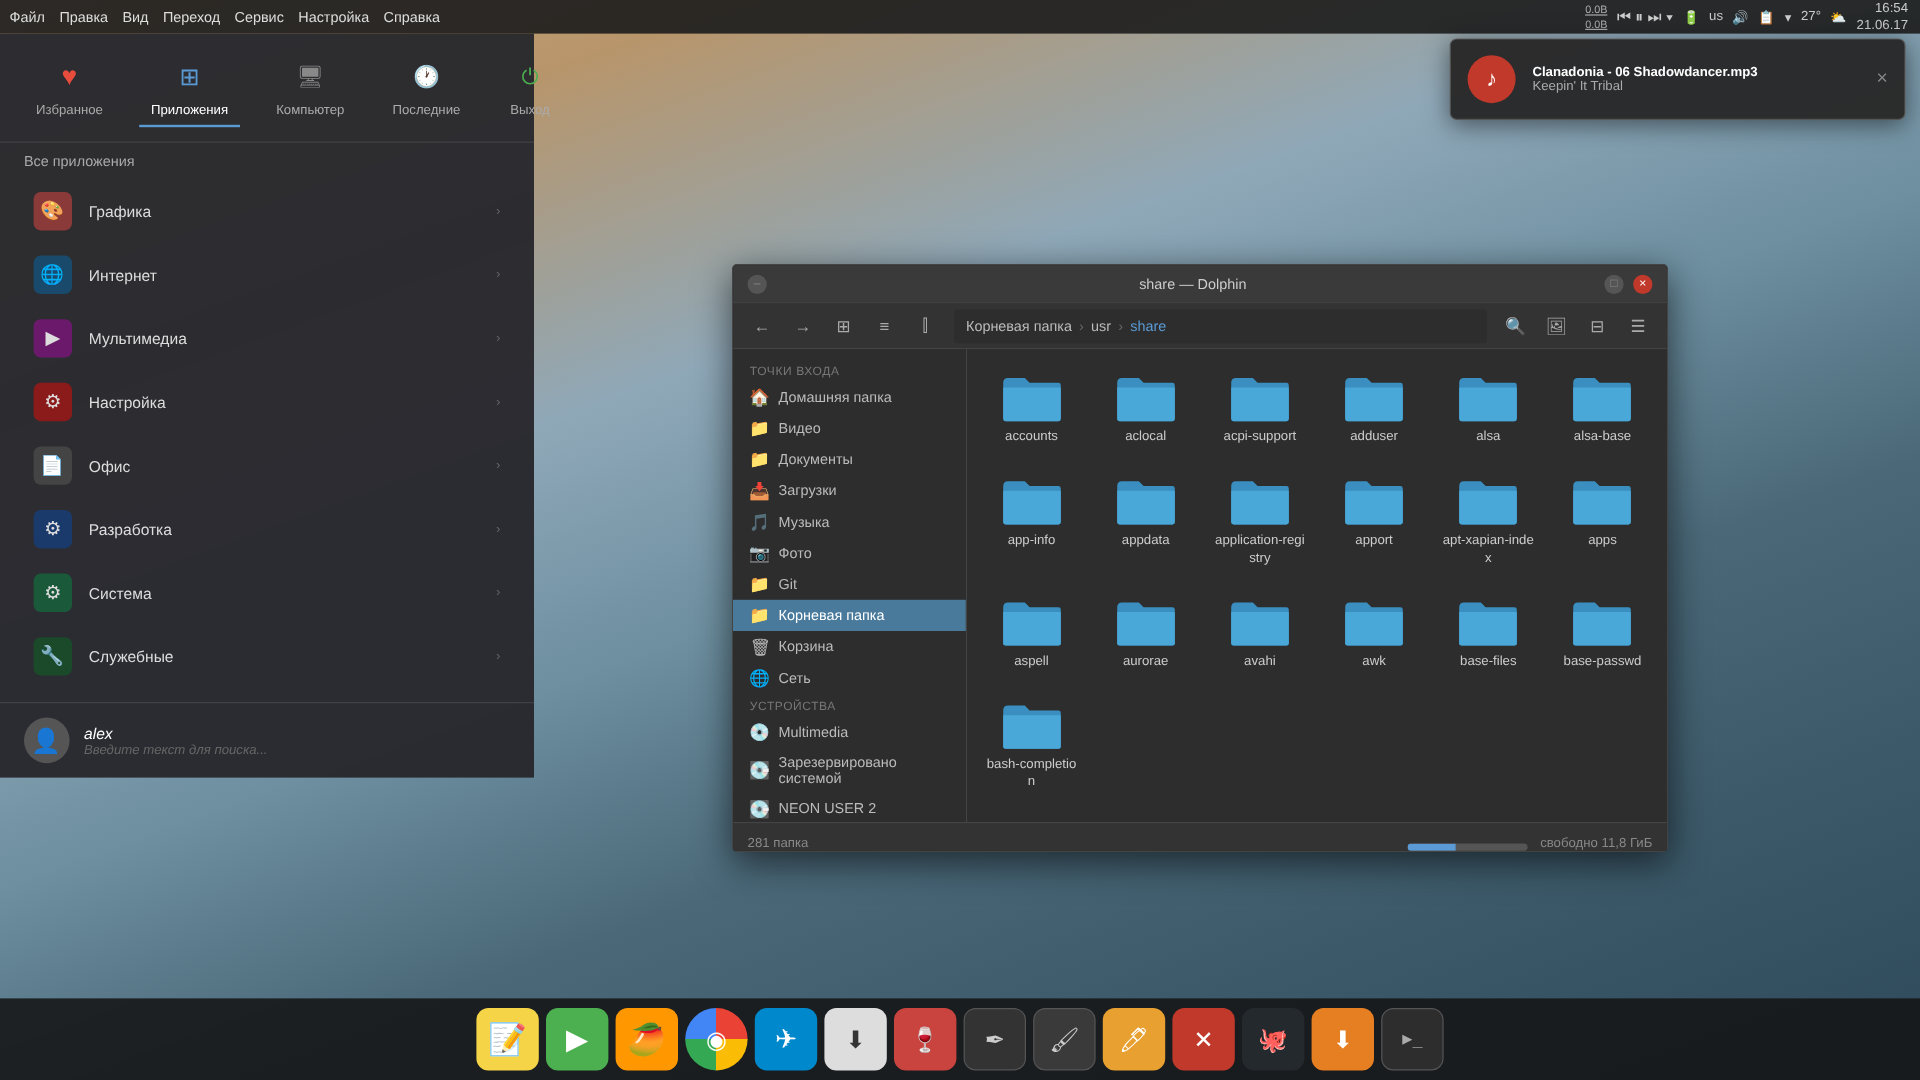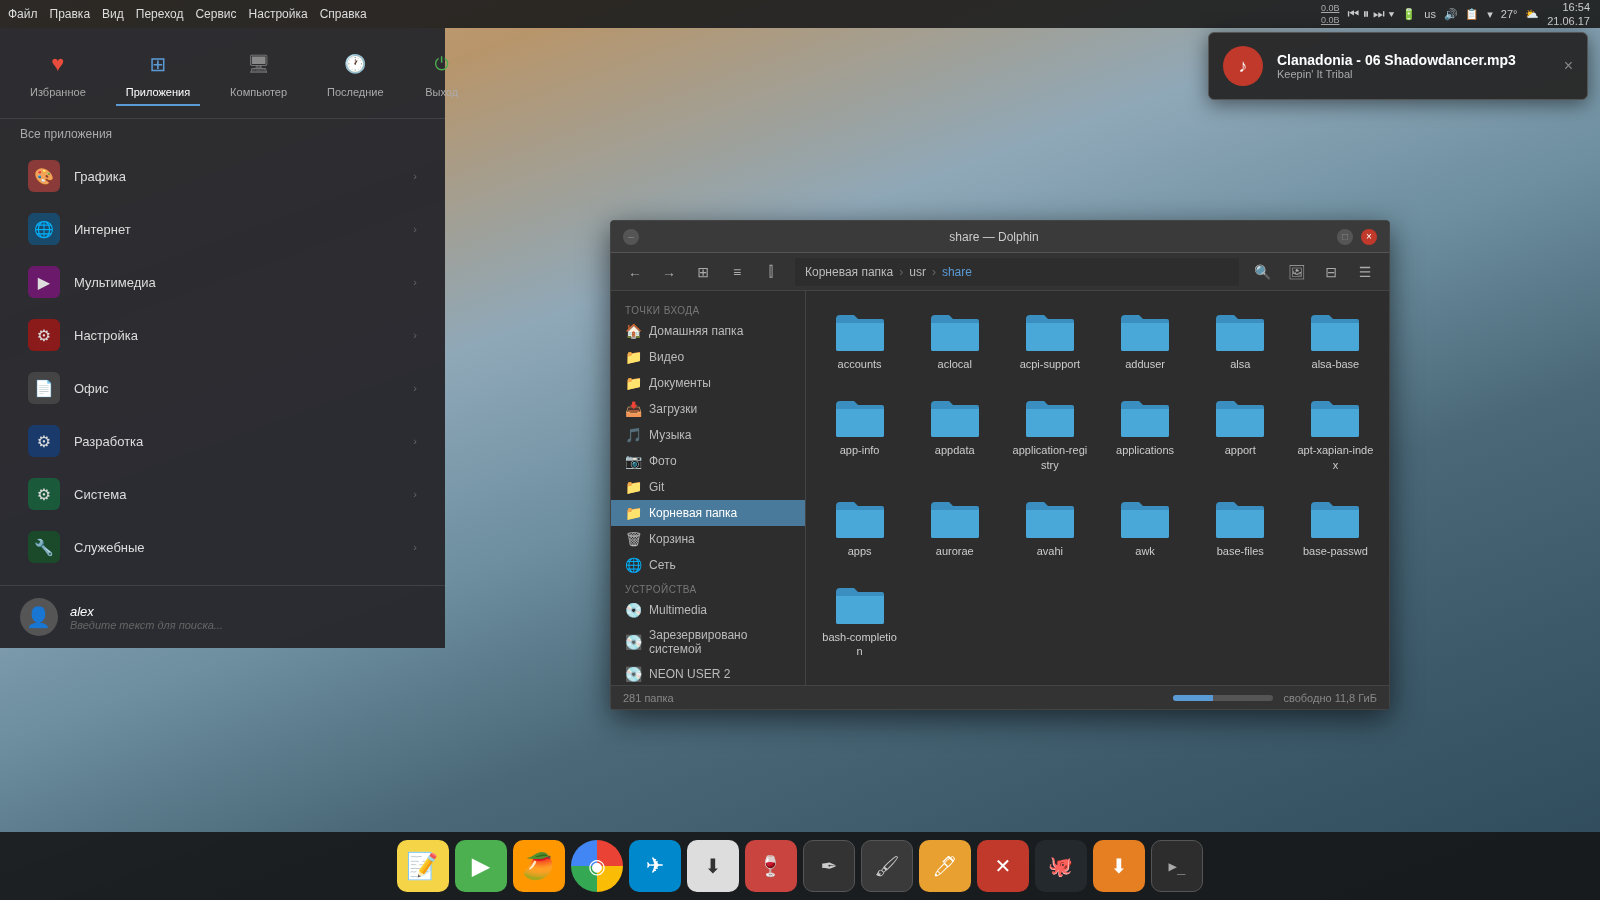--- a/index.html
+++ b/index.html
@@ -321,21 +321,21 @@
       max-width: 80px;
       line-height: 1.3;
     }
 
     
     .dolphin-statusbar {
       height: 24px;
       background: #333;
       border-top: 1px solid #444;
       display: flex;
-      align-items: center;
+      align-items: flex-end;
       padding: 0 12px;
       color: #888;
       font-size: 11px;
       gap: 10px;
     }
     .status-spacer { flex: 1; }
     .status-progress {
       width: 100px;
       height: 6px;
       background: #555;
@@ -398,21 +398,21 @@
       border-radius: 50%;
       background: #c0392b;
       display: flex;
       align-items: center;
       justify-content: center;
       color: #fff;
       font-size: 18px;
       flex-shrink: 0;
     }
     .music-info { flex: 1; }
-    .music-title { color: #fff; font-size: 14px; font-weight: bold; }
+    .music-title { color: #fff; font-size: 11px; font-weight: bold; }
     .music-album { color: #aaa; font-size: 11px; }
     .music-close {
       color: #888;
       cursor: pointer;
       font-size: 16px;
     }
     .network-graph {
       display: flex;
       flex-direction: column;
       gap: 1px;
@@ -715,42 +715,42 @@
     <path d="M2 10 Q2 6 6 6 L20 6 L24 10 L48 10 Q50 10 50 12 L50 40 Q50 42 48 42 L4 42 Q2 42 2 40 Z" fill="#3a8fc0"></path>
     <path d="M2 14 L50 14 L50 40 Q50 42 48 42 L4 42 Q2 42 2 40 Z" fill="#4aa8d8"></path>
   </svg></div>
             <div class="file-label">application-registry</div>
           </div>
           <div class="file-item">
             <div class="folder-icon"><svg viewBox="0 0 52 44" xmlns="http://www.w3.org/2000/svg">
     <path d="M2 10 Q2 6 6 6 L20 6 L24 10 L48 10 Q50 10 50 12 L50 40 Q50 42 48 42 L4 42 Q2 42 2 40 Z" fill="#3a8fc0"></path>
     <path d="M2 14 L50 14 L50 40 Q50 42 48 42 L4 42 Q2 42 2 40 Z" fill="#4aa8d8"></path>
   </svg></div>
-            <div class="file-label">applications</div>
-          </div>
-          <div class="file-item">
-            <div class="folder-icon"><svg viewBox="0 0 52 44" xmlns="http://www.w3.org/2000/svg">
-    <path d="M2 10 Q2 6 6 6 L20 6 L24 10 L48 10 Q50 10 50 12 L50 40 Q50 42 48 42 L4 42 Q2 42 2 40 Z" fill="#3a8fc0"></path>
-    <path d="M2 14 L50 14 L50 40 Q50 42 48 42 L4 42 Q2 42 2 40 Z" fill="#4aa8d8"></path>
-  </svg></div>
             <div class="file-label">apport</div>
           </div>
           <div class="file-item">
             <div class="folder-icon"><svg viewBox="0 0 52 44" xmlns="http://www.w3.org/2000/svg">
     <path d="M2 10 Q2 6 6 6 L20 6 L24 10 L48 10 Q50 10 50 12 L50 40 Q50 42 48 42 L4 42 Q2 42 2 40 Z" fill="#3a8fc0"></path>
     <path d="M2 14 L50 14 L50 40 Q50 42 48 42 L4 42 Q2 42 2 40 Z" fill="#4aa8d8"></path>
   </svg></div>
             <div class="file-label">apt-xapian-index</div>
           </div>
           <div class="file-item">
             <div class="folder-icon"><svg viewBox="0 0 52 44" xmlns="http://www.w3.org/2000/svg">
     <path d="M2 10 Q2 6 6 6 L20 6 L24 10 L48 10 Q50 10 50 12 L50 40 Q50 42 48 42 L4 42 Q2 42 2 40 Z" fill="#3a8fc0"></path>
     <path d="M2 14 L50 14 L50 40 Q50 42 48 42 L4 42 Q2 42 2 40 Z" fill="#4aa8d8"></path>
   </svg></div>
             <div class="file-label">apps</div>
+          </div>
+          <div class="file-item">
+            <div class="folder-icon"><svg viewBox="0 0 52 44" xmlns="http://www.w3.org/2000/svg">
+    <path d="M2 10 Q2 6 6 6 L20 6 L24 10 L48 10 Q50 10 50 12 L50 40 Q50 42 48 42 L4 42 Q2 42 2 40 Z" fill="#3a8fc0"></path>
+    <path d="M2 14 L50 14 L50 40 Q50 42 48 42 L4 42 Q2 42 2 40 Z" fill="#4aa8d8"></path>
+  </svg></div>
+            <div class="file-label">aspell</div>
           </div>
           <div class="file-item">
             <div class="folder-icon"><svg viewBox="0 0 52 44" xmlns="http://www.w3.org/2000/svg">
     <path d="M2 10 Q2 6 6 6 L20 6 L24 10 L48 10 Q50 10 50 12 L50 40 Q50 42 48 42 L4 42 Q2 42 2 40 Z" fill="#3a8fc0"></path>
     <path d="M2 14 L50 14 L50 40 Q50 42 48 42 L4 42 Q2 42 2 40 Z" fill="#4aa8d8"></path>
   </svg></div>
             <div class="file-label">aurorae</div>
           </div>
           <div class="file-item">
             <div class="folder-icon"><svg viewBox="0 0 52 44" xmlns="http://www.w3.org/2000/svg">

